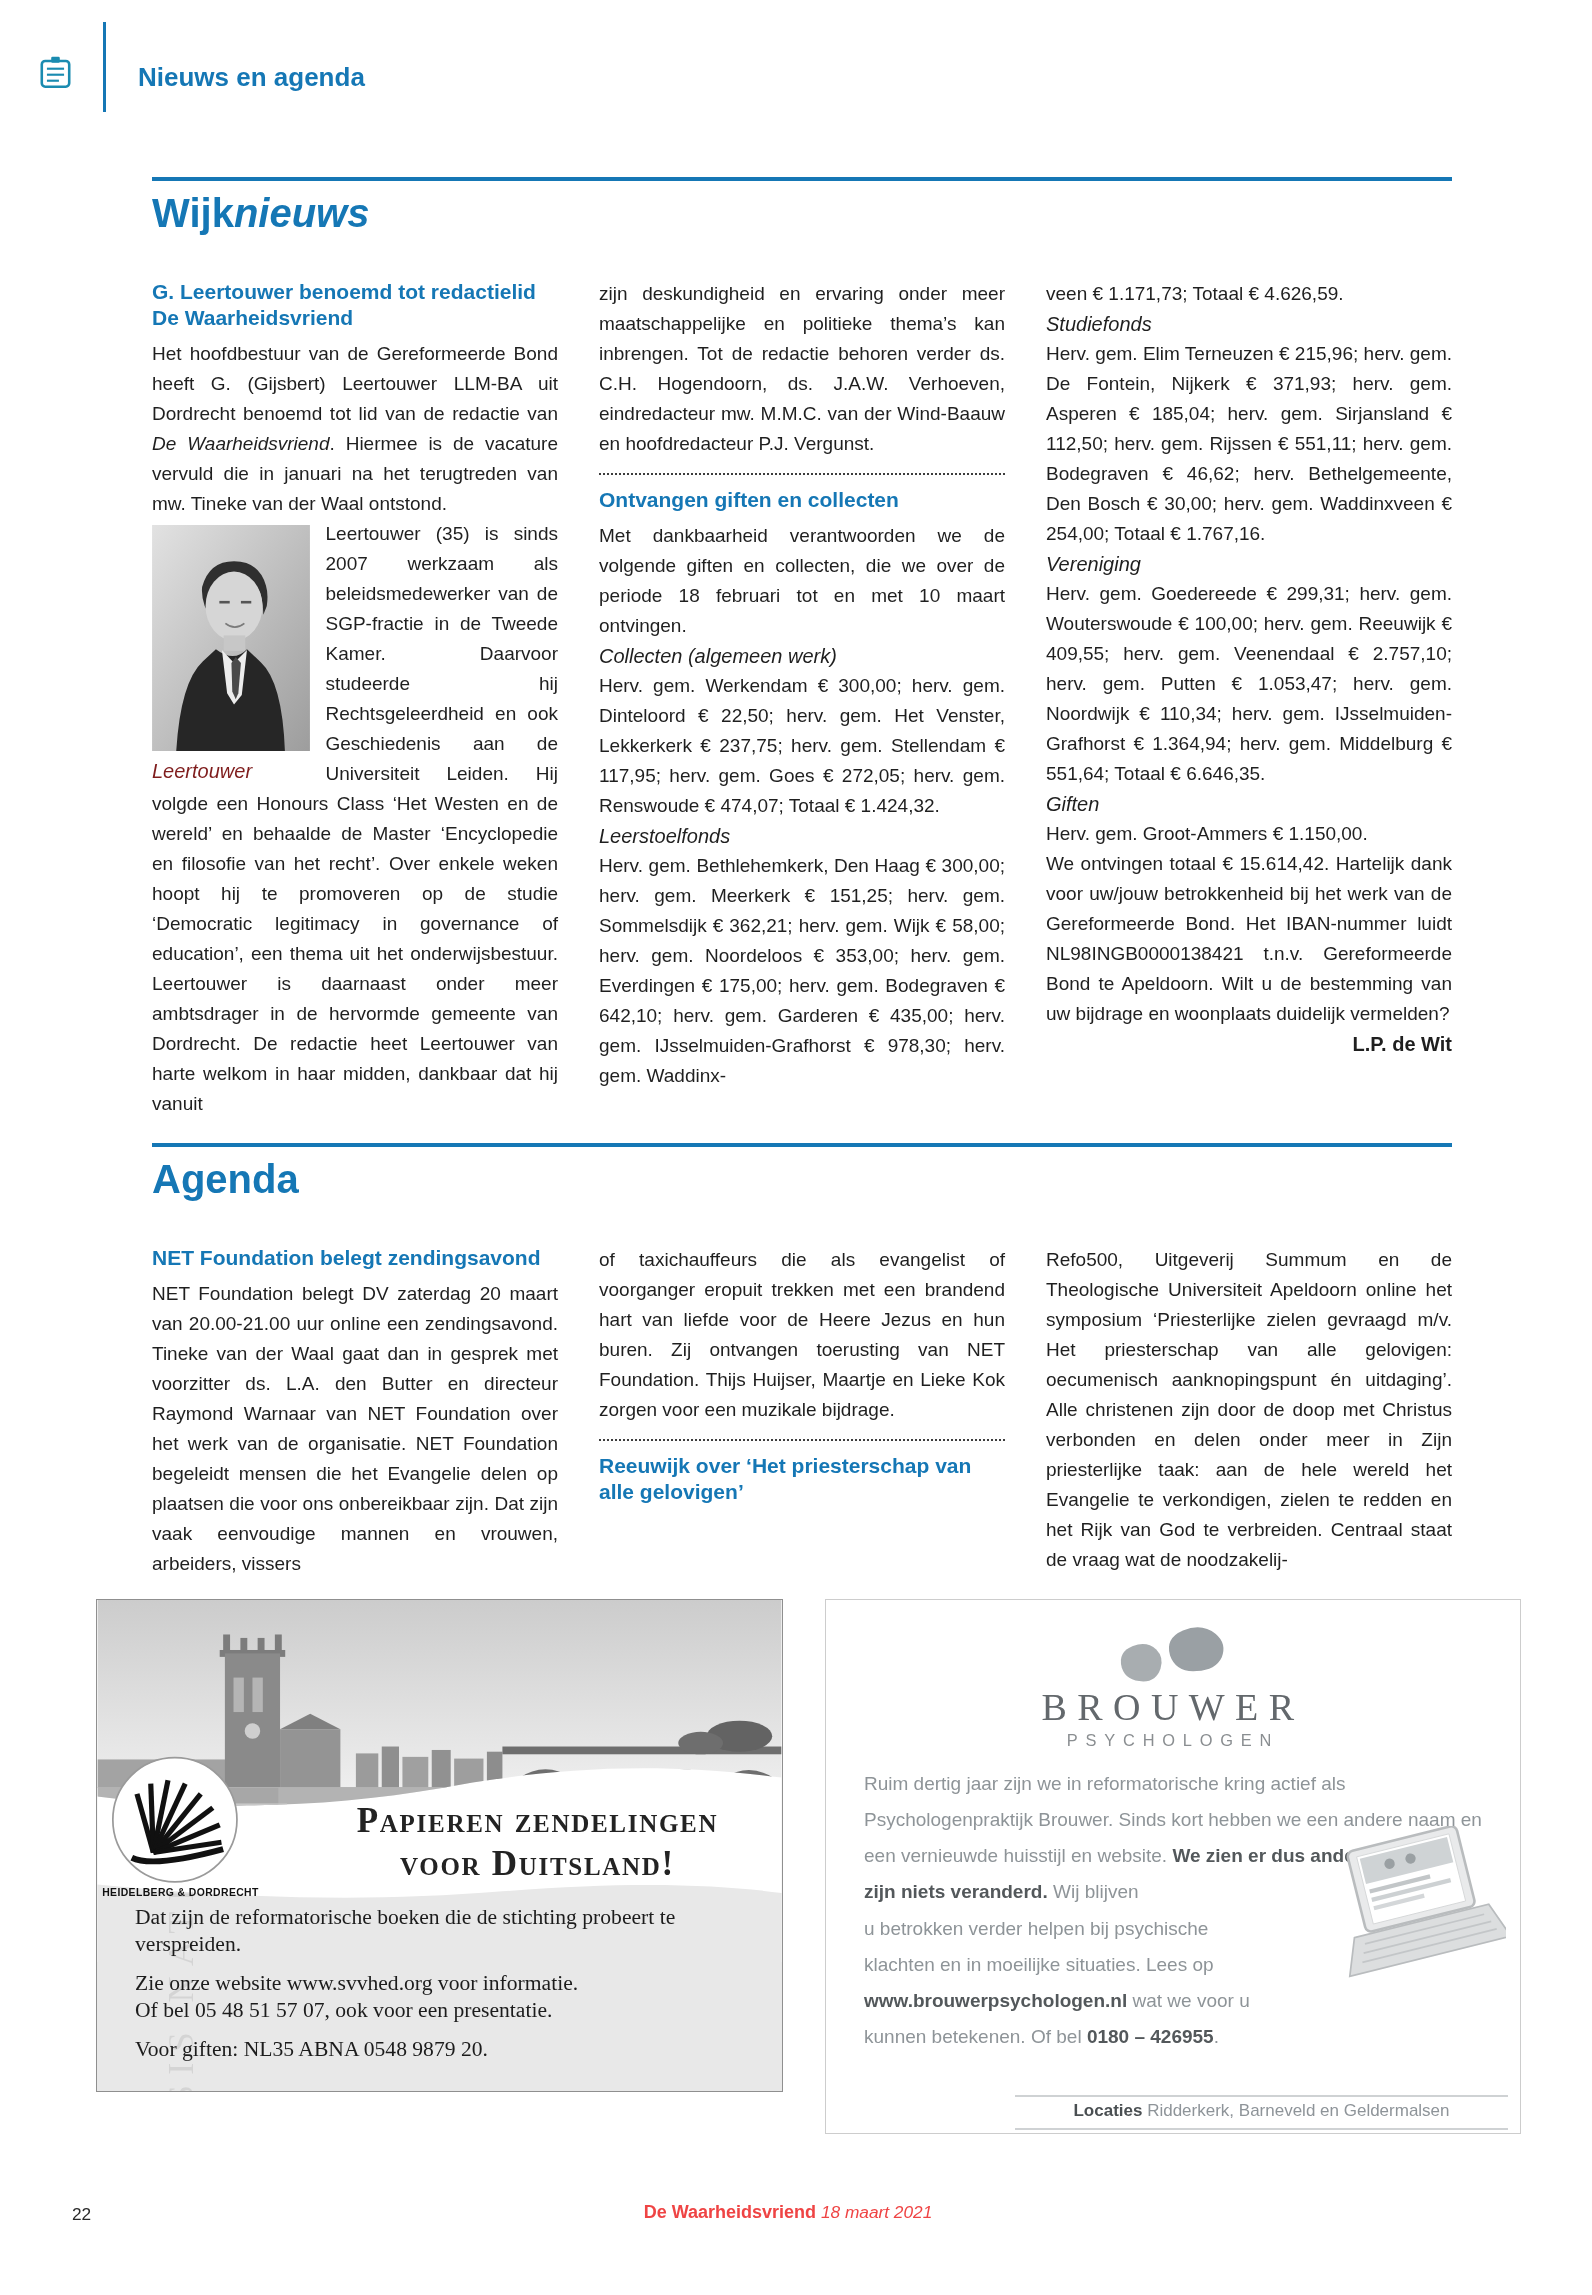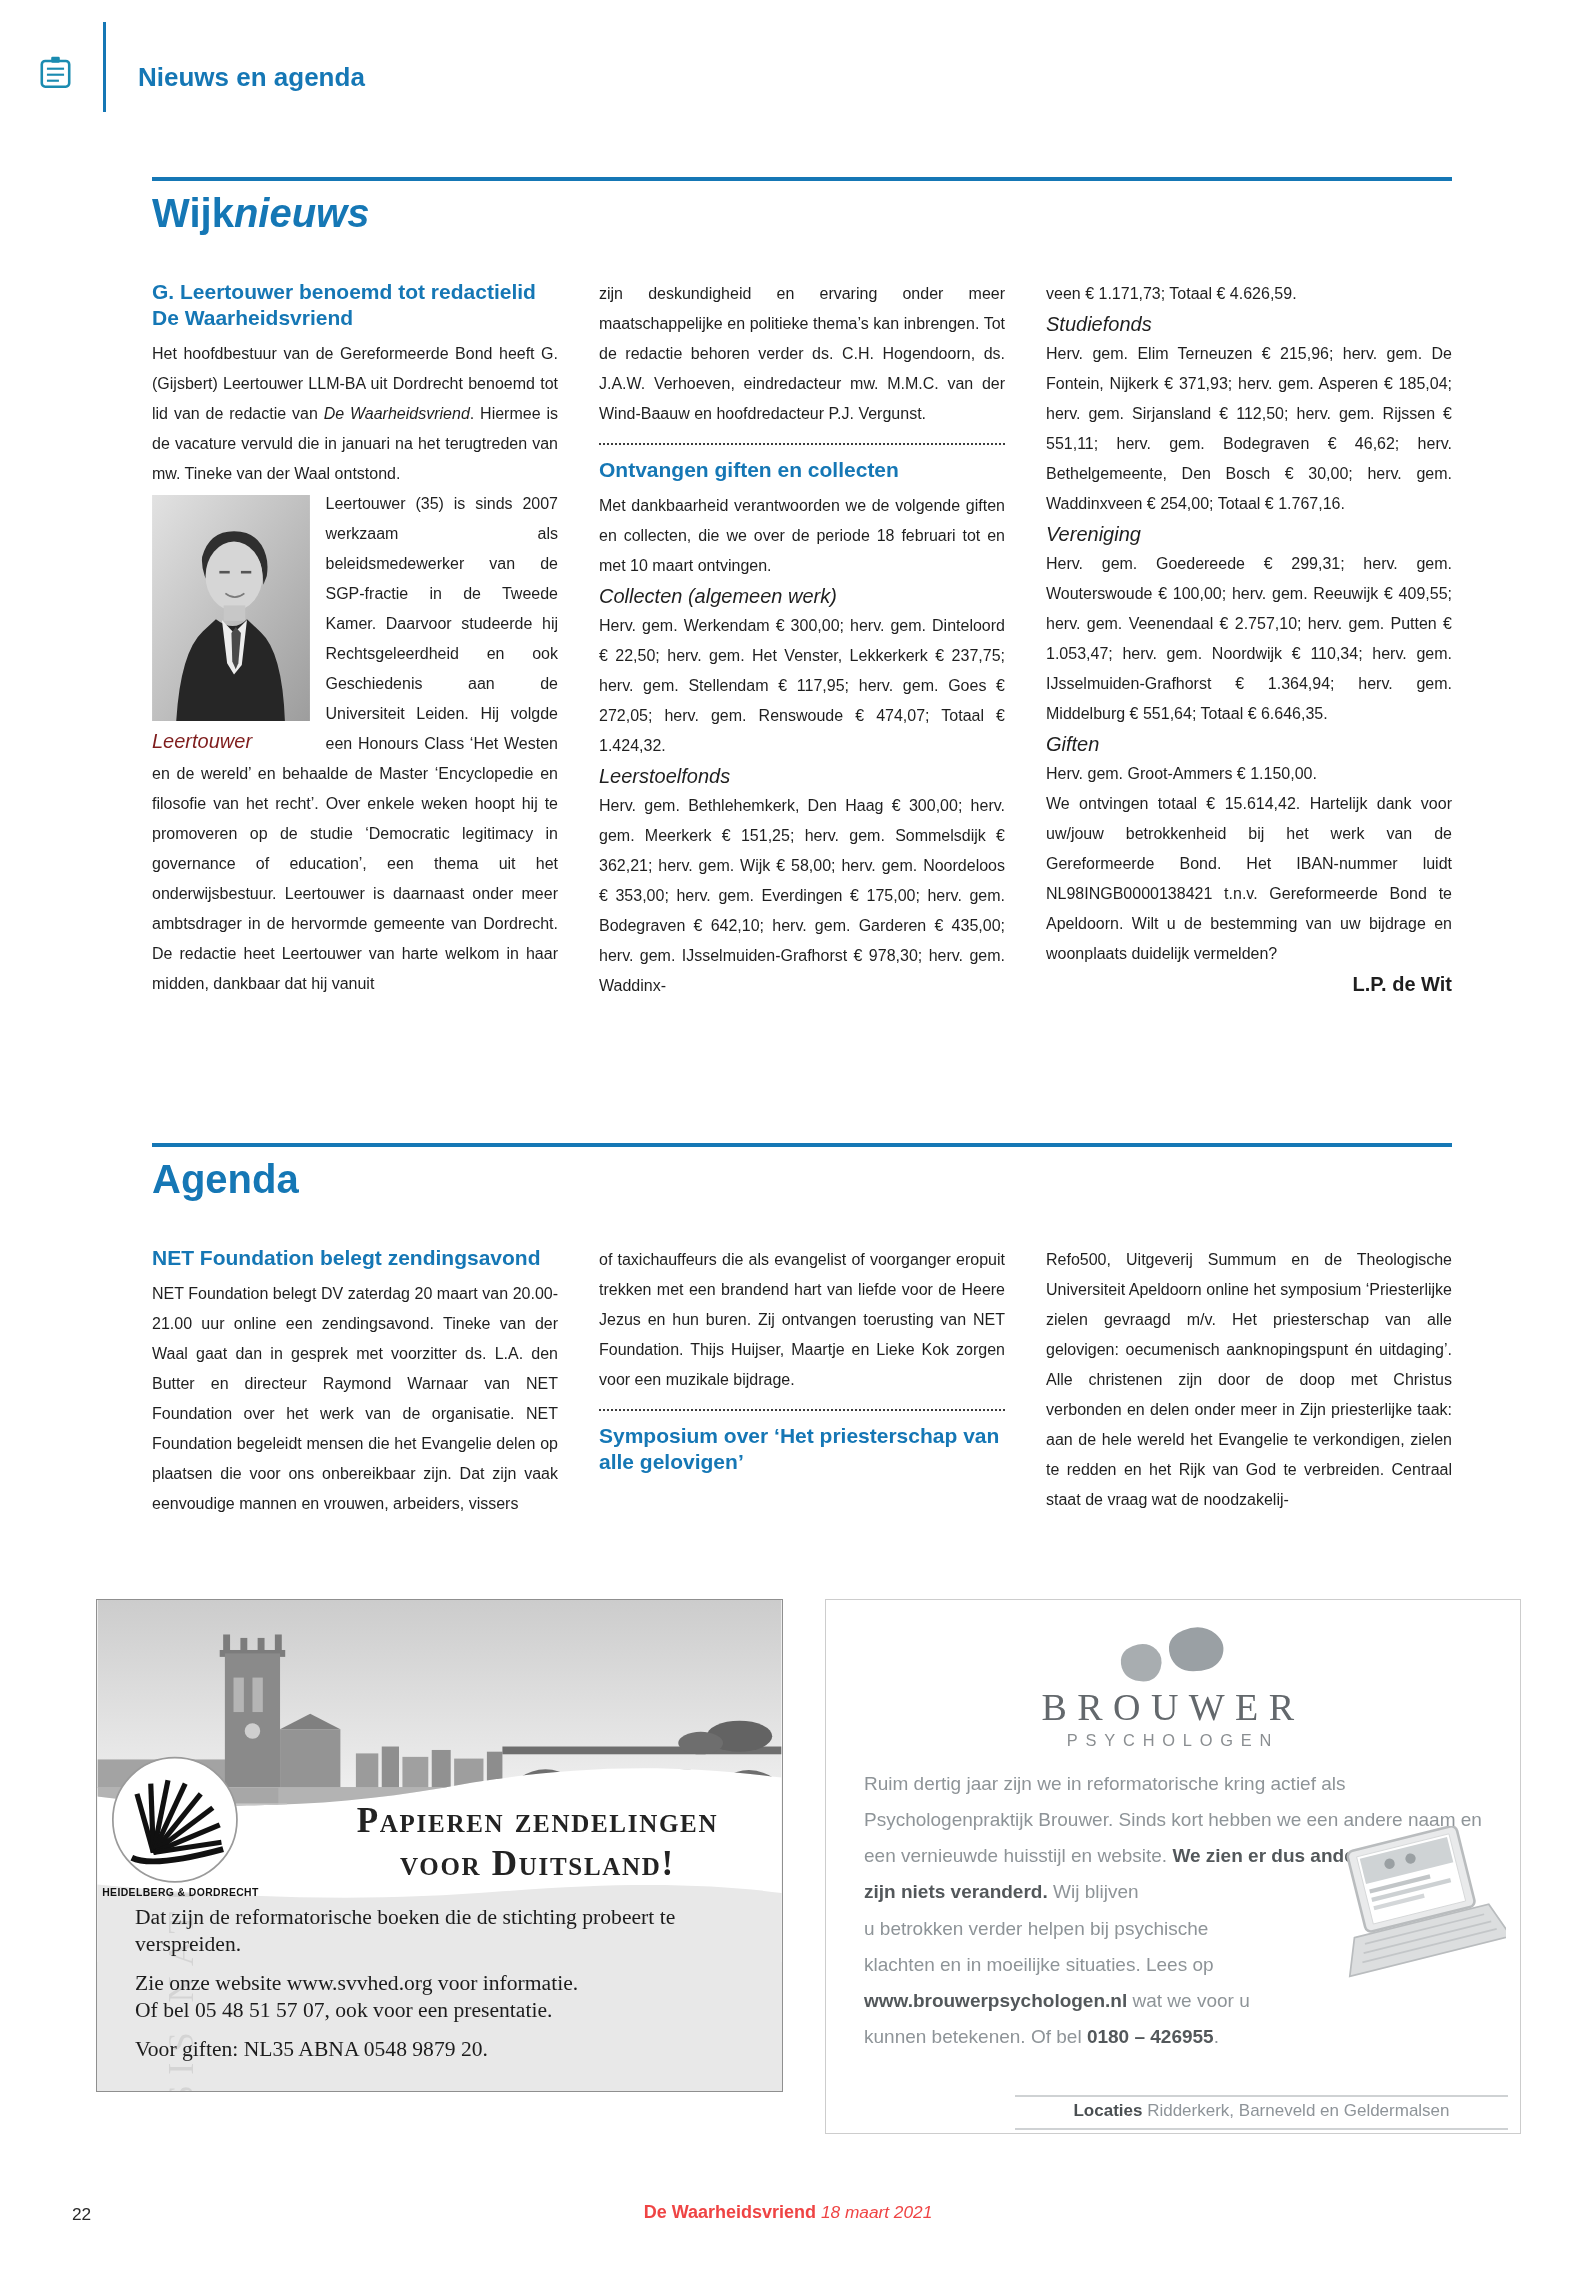--- a/index.html
+++ b/index.html
@@ -14,21 +14,21 @@
   .section{position:absolute;left:152px;width:1300px;}
   #bonds{top:177px;}
   #agenda{top:1143px;}
   .section-rule{height:3.5px;background:#1577b5;}
   .section-title{margin:10.4px 0 0 0;font-size:40px;line-height:45px;font-weight:bold;color:#1577b5;}
   .section-title .ital{font-style:italic;}
   .cols{display:flex;gap:41px;margin-top:43px;}
   .col{width:406px;}
 
   .art-head{margin:0 0 8.6px 0;font-size:21px;line-height:26px;font-weight:bold;color:#1577b5;}
-  .body{margin:0;font-size:16px;line-height:30px;text-align:justify;hyphens:auto;color:#1f1f1f;}
+  .body{margin:0;font-size:19px;line-height:30px;text-align:justify;hyphens:auto;color:#1f1f1f;}
   .sub-ital{margin:0;font-size:20px;line-height:30px;font-style:italic;color:#1f1f1f;}
   .ital{font-style:italic;}
   .dotted-sep{border:none;border-top:2.6px dotted #3d3d3d;margin:14px 0 12px 0;}
   .signature{margin:0;font-size:20px;line-height:30px;font-weight:bold;text-align:right;color:#1f1f1f;}
 
   .photo-wrap{float:left;width:158px;margin:5.2px 15.5px 3.5px 0;}
   .photo-wrap svg{display:block;}
   .photo-caption{font-style:italic;font-size:20px;line-height:24px;margin-top:8.6px;color:#7f1d1d;}
 
   
@@ -143,21 +143,21 @@
   <div class="section-rule"></div>
   <h1 class="section-title">Agenda</h1>
   <div class="cols">
     <div class="col">
       <h3 class="art-head">NET Foundation belegt zendingsavond</h3>
       <p class="body">NET Foundation belegt DV zaterdag 20 maart van 20.00-21.00 uur online een zendingsavond. Tineke van der Waal gaat dan in gesprek met voorzitter ds. L.A. den Butter en directeur Raymond Warnaar van NET Foundation over het werk van de organisatie. NET Foundation begeleidt mensen die het Evangelie delen op plaatsen die voor ons onbereikbaar zijn. Dat zijn vaak eenvoudige mannen en vrouwen, arbeiders, vissers</p>
     </div>
     <div class="col">
       <p class="body">of taxichauffeurs die als evangelist of voorganger eropuit trekken met een brandend hart van liefde voor de Heere Jezus en hun buren. Zij ontvangen toerusting van NET Foundation. Thijs Huijser, Maartje en Lieke Kok zorgen voor een muzikale bijdrage.</p>
       <hr class="dotted-sep">
-      <h3 class="art-head">Symposium over ‘Het priesterschap van alle gelovigen’</h3>
+      <h3 class="art-head">Reeuwijk over ‘Het priesterschap van alle gelovigen’</h3>
     </div>
     <div class="col">
       <p class="body">Refo500, Uitgeverij Summum en de Theologische Universiteit Apeldoorn online het symposium ‘Priesterlijke zielen gevraagd m/v. Het priesterschap van alle gelovigen: oecumenisch aanknopingspunt én uitdaging’. Alle christenen zijn door de doop met Christus verbonden en delen onder meer in Zijn priesterlijke taak: aan de hele wereld het Evangelie te verkondigen, zielen te redden en het Rijk van God te verbreiden. Centraal staat de vraag wat de noodzakelij-</p>
     </div>
   </div>
 </section>
 
 <div id="ad-left">
   <svg class="scene" width="685" height="362" viewBox="0 0 794 420">
     <defs>

